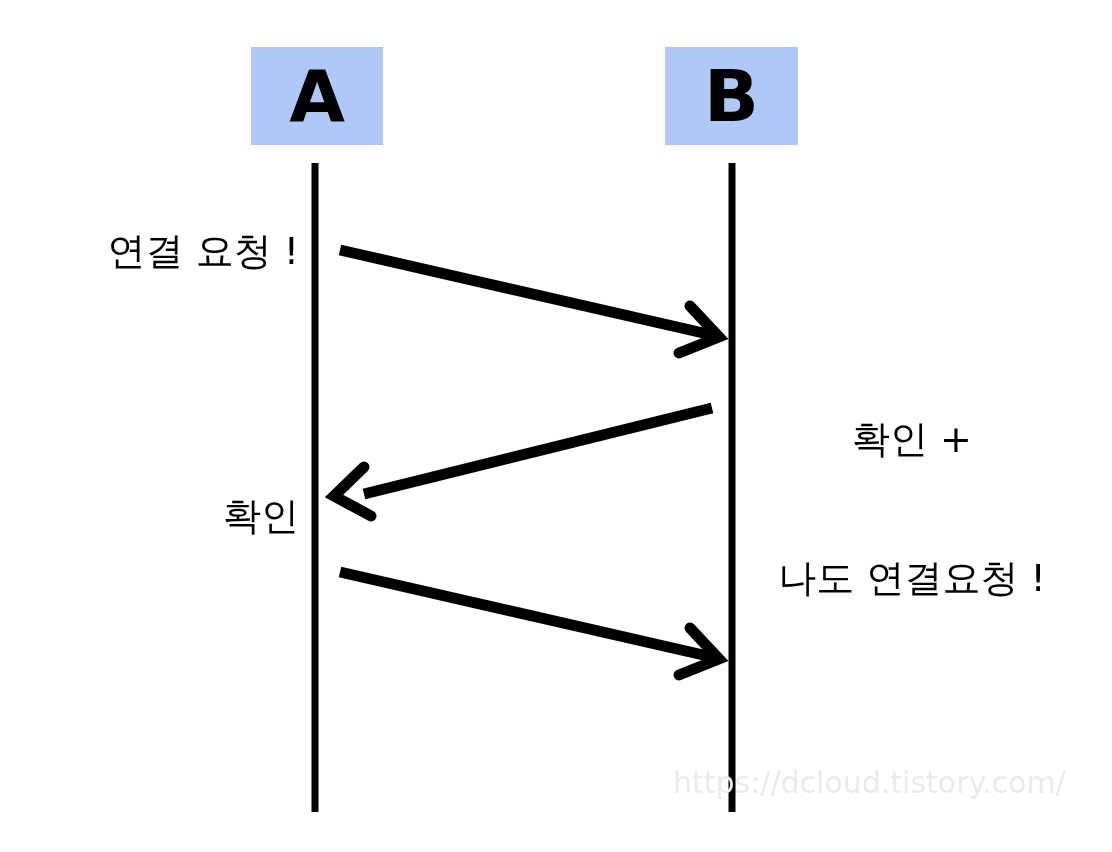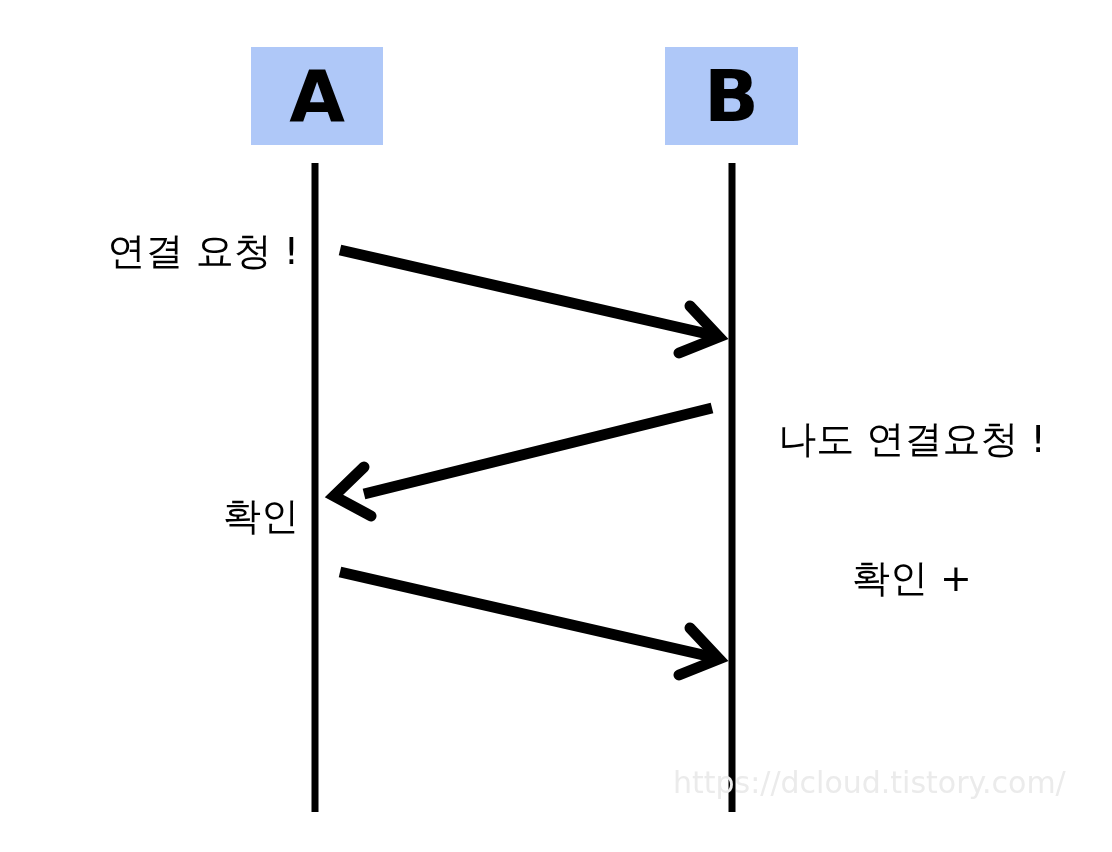--- a/index.html
+++ b/index.html
@@ -125,21 +125,21 @@
     <span class="participant-label">A</span>
   </div>
 
   <div class="participant-box" id="participant-b-box" style="background:#afc8f8;">
     <span class="participant-label">B</span>
   </div>
 
   <div class="message-label" id="label-connect-request">연결 요청 !</div>
 
   <div class="message-label" id="label-ack-and-request">
+    <div>확인 +</div>
     <div>나도 연결요청 !</div>
-    <div>확인 +</div>
   </div>
 
   <div class="message-label" id="label-ack">확인</div>
 
   <div id="watermark">https://dcloud.tistory.com/</div>
 
 </div>
 
 </body></html>

